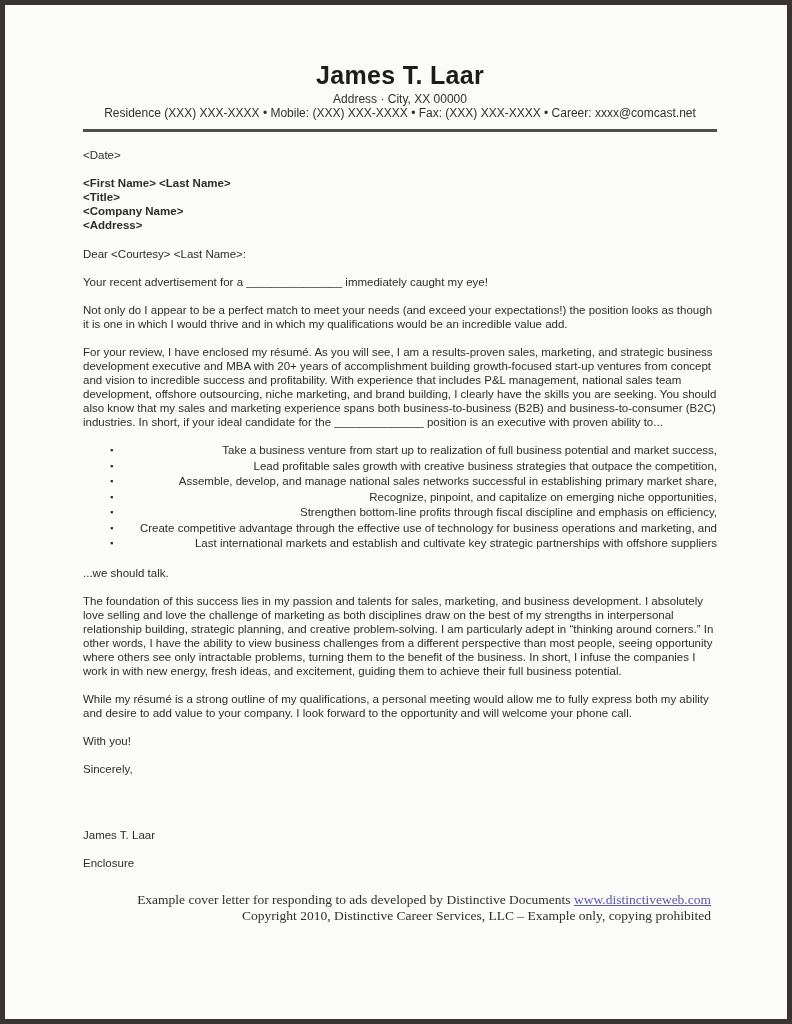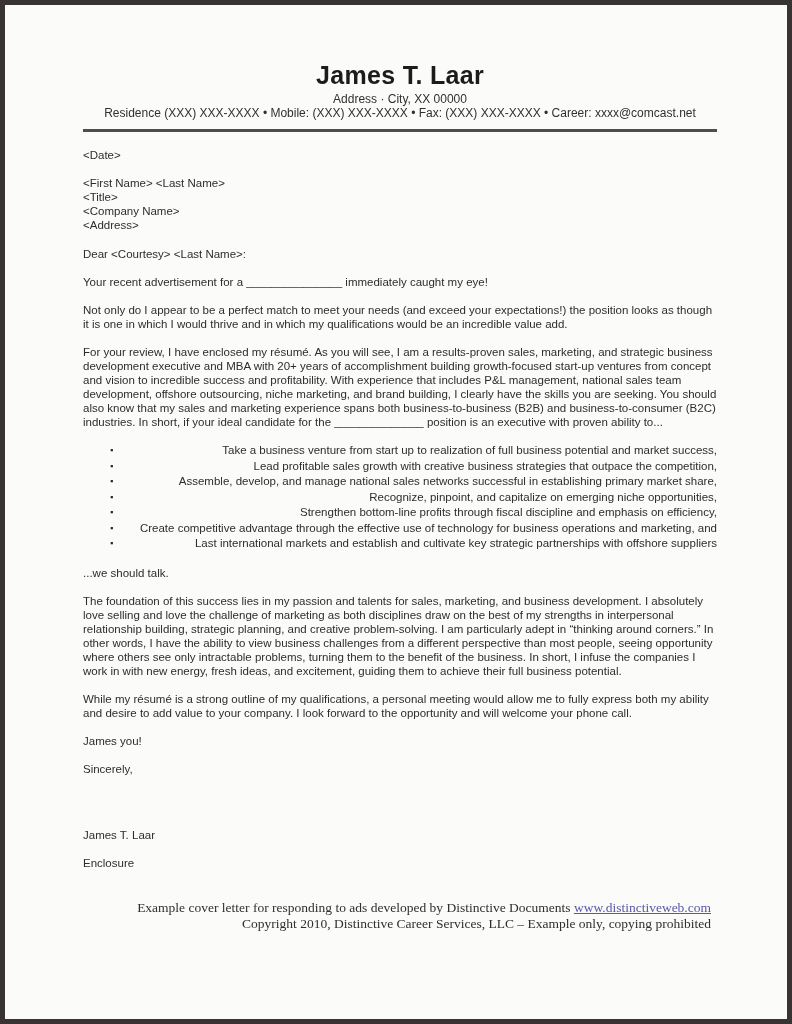--- a/index.html
+++ b/index.html
@@ -38,21 +38,21 @@
   }
   
   .letter {
     font-size: 11.5px;
     line-height: 14px;
     color: #2d2d2d;
   }
   .para { margin: 14px 0 0 0; }
   .date-line { margin-top: 16px; }
   .recipient-block { margin-top: 14px; }
-  .recipient-line { line-height: 14px; }
+  .recipient-line { line-height: 14px; font-weight: bold; }
   .salutation { margin-top: 15px; }
   ul.bullets {
     list-style: none;
     margin: 14px 0 0 0;
     padding: 0 0 0 27px;
   }
   ul.bullets li {
     position: relative;
     padding-left: 20px;
     line-height: 15.5px;
@@ -63,21 +63,21 @@
     position: absolute;
     left: 0;
     top: 0;
     font-size: 9px;
     line-height: 15.5px;
     color: #1e1e1e;
   }
   .sig-name { margin-top: 52px; }
   
   .doc-footer {
-    margin-top: 30px;
+    margin-top: 22px;
     padding-right: 6px;
     text-align: right;
     font-family: "Liberation Serif", "DejaVu Serif", serif;
     font-size: 13.5px;
     line-height: 16px;
     color: #2f2f2f;
   }
   .footer-link {
     color: #5a57a8;
     text-decoration: underline;
@@ -123,21 +123,21 @@
       <li>Create competitive advantage through the effective use of technology for business operations and marketing, and</li>
       <li>Last international markets and establish and cultivate key strategic partnerships with offshore suppliers</li>
     </ul>
 
     <p class="para">...we should talk.</p>
 
     <p class="para">The foundation of this success lies in my passion and talents for sales, marketing, and business development. I absolutely love selling and love the challenge of marketing as both disciplines draw on the best of my strengths in interpersonal relationship building, strategic planning, and creative problem-solving. I am particularly adept in “thinking around corners.” In other words, I have the ability to view business challenges from a different perspective than most people, seeing opportunity where others see only intractable problems, turning them to the benefit of the business. In short, I infuse the companies I work in with new energy, fresh ideas, and excitement, guiding them to achieve their full business potential.</p>
 
     <p class="para">While my résumé is a strong outline of my qualifications, a personal meeting would allow me to fully express both my ability and desire to add value to your company. I look forward to the opportunity and will welcome your phone call.</p>
 
-    <p class="para">James you!</p>
+    <p class="para">With you!</p>
 
     <p class="para">Sincerely,</p>
 
     <p class="para sig-name">James T. Laar</p>
 
     <p class="para">Enclosure</p>
   </div>
 
   <div class="doc-footer">
     <div><span>Example cover letter  for responding to ads developed by Distinctive Documents </span><a class="footer-link">www.distinctiveweb.com</a></div>

